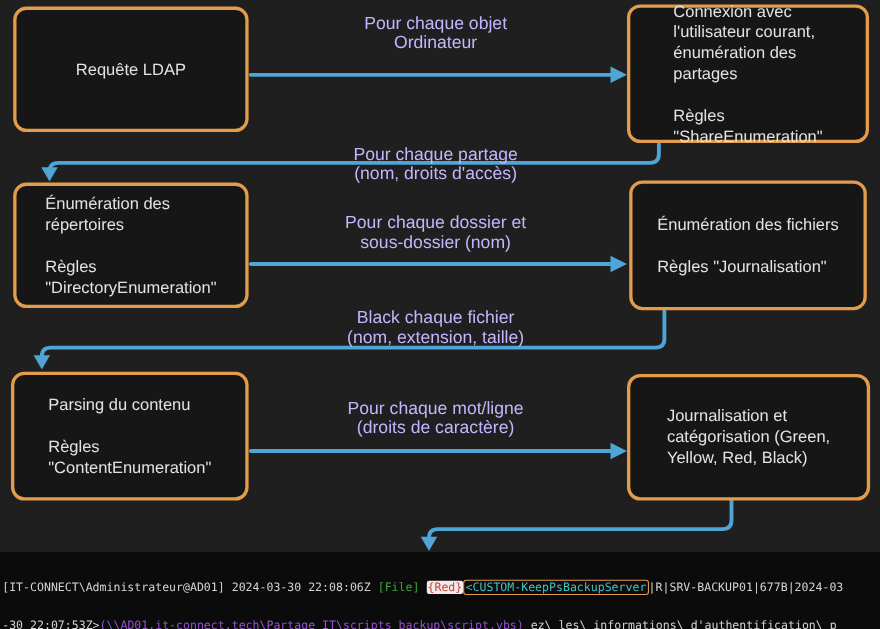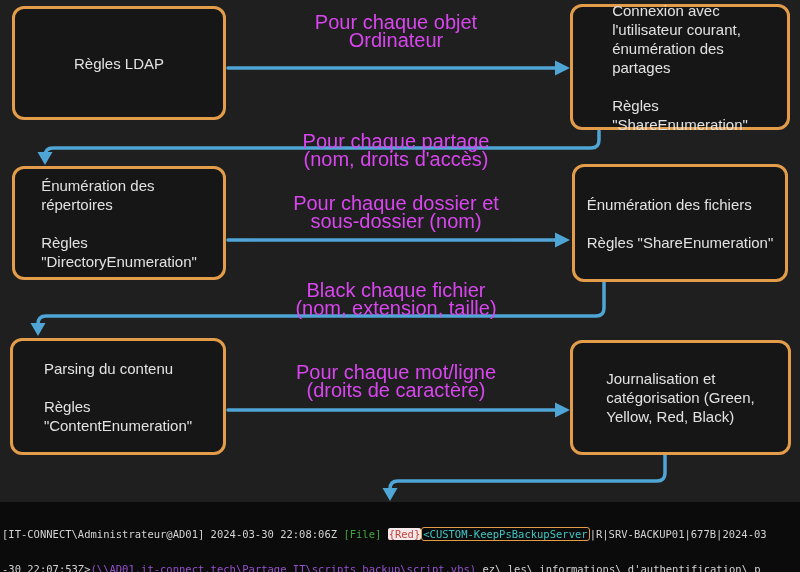--- a/index.html
+++ b/index.html
@@ -18,22 +18,22 @@
     text-align:left;
     font-size:15px;line-height:19px;
     white-space:pre-line;
     box-sizing:border-box;
     padding:6px 8px;
   }
   .arrow-label{
     position:absolute;
     left:228px;width:336px;
     text-align:center;
-    color:#d946ef;
-    font-size:20px;line-height:18px;
+    color:#c4b5fd;
+    font-size:16px;line-height:18px;
     white-space:pre-line;
   }
   #arrows{position:absolute;left:0;top:0;pointer-events:none;}
   #terminal{
     position:absolute;left:0;top:502px;width:800px;height:70px;
     background:#0B0B0B;
     color:#D4D4D4;
     font-family:"DejaVu Sans Mono","Liberation Mono",monospace;
     font-size:10.5px;line-height:11.8px;
     white-space:pre;
@@ -75,36 +75,36 @@
   <g fill="#4FA5D5" stroke="none">
     <polygon points="570,68 555,60.5 555,75.5"></polygon>
     <polygon points="45,165 37.5,152 52.5,152"></polygon>
     <polygon points="570,240 555,232.5 555,247.5"></polygon>
     <polygon points="38,336 30.5,323 45.5,323"></polygon>
     <polygon points="570,410 555,402.5 555,417.5"></polygon>
     <polygon points="390,501 382.5,488 397.5,488"></polygon>
   </g>
 </svg>
 
-<div class="flow-box" id="box-ldap">Règles LDAP</div>
+<div class="flow-box" id="box-ldap">Requête LDAP</div>
 <div class="flow-box" id="box-share">Connexion avec
 l'utilisateur courant,
 énumération des
 partages
 
 Règles
 "ShareEnumeration"</div>
 <div class="flow-box" id="box-dir">Énumération des
 répertoires
 
 Règles
 "DirectoryEnumeration"</div>
 <div class="flow-box" id="box-file">Énumération des fichiers
 
-Règles "ShareEnumeration"</div>
+Règles "Journalisation"</div>
 <div class="flow-box" id="box-parse">Parsing du contenu
 
 Règles
 "ContentEnumeration"</div>
 <div class="flow-box" id="box-journal">Journalisation et
 catégorisation (Green,
 Yellow, Red, Black)</div>
 
 <div class="arrow-label" id="label-1">Pour chaque objet
 Ordinateur</div>

